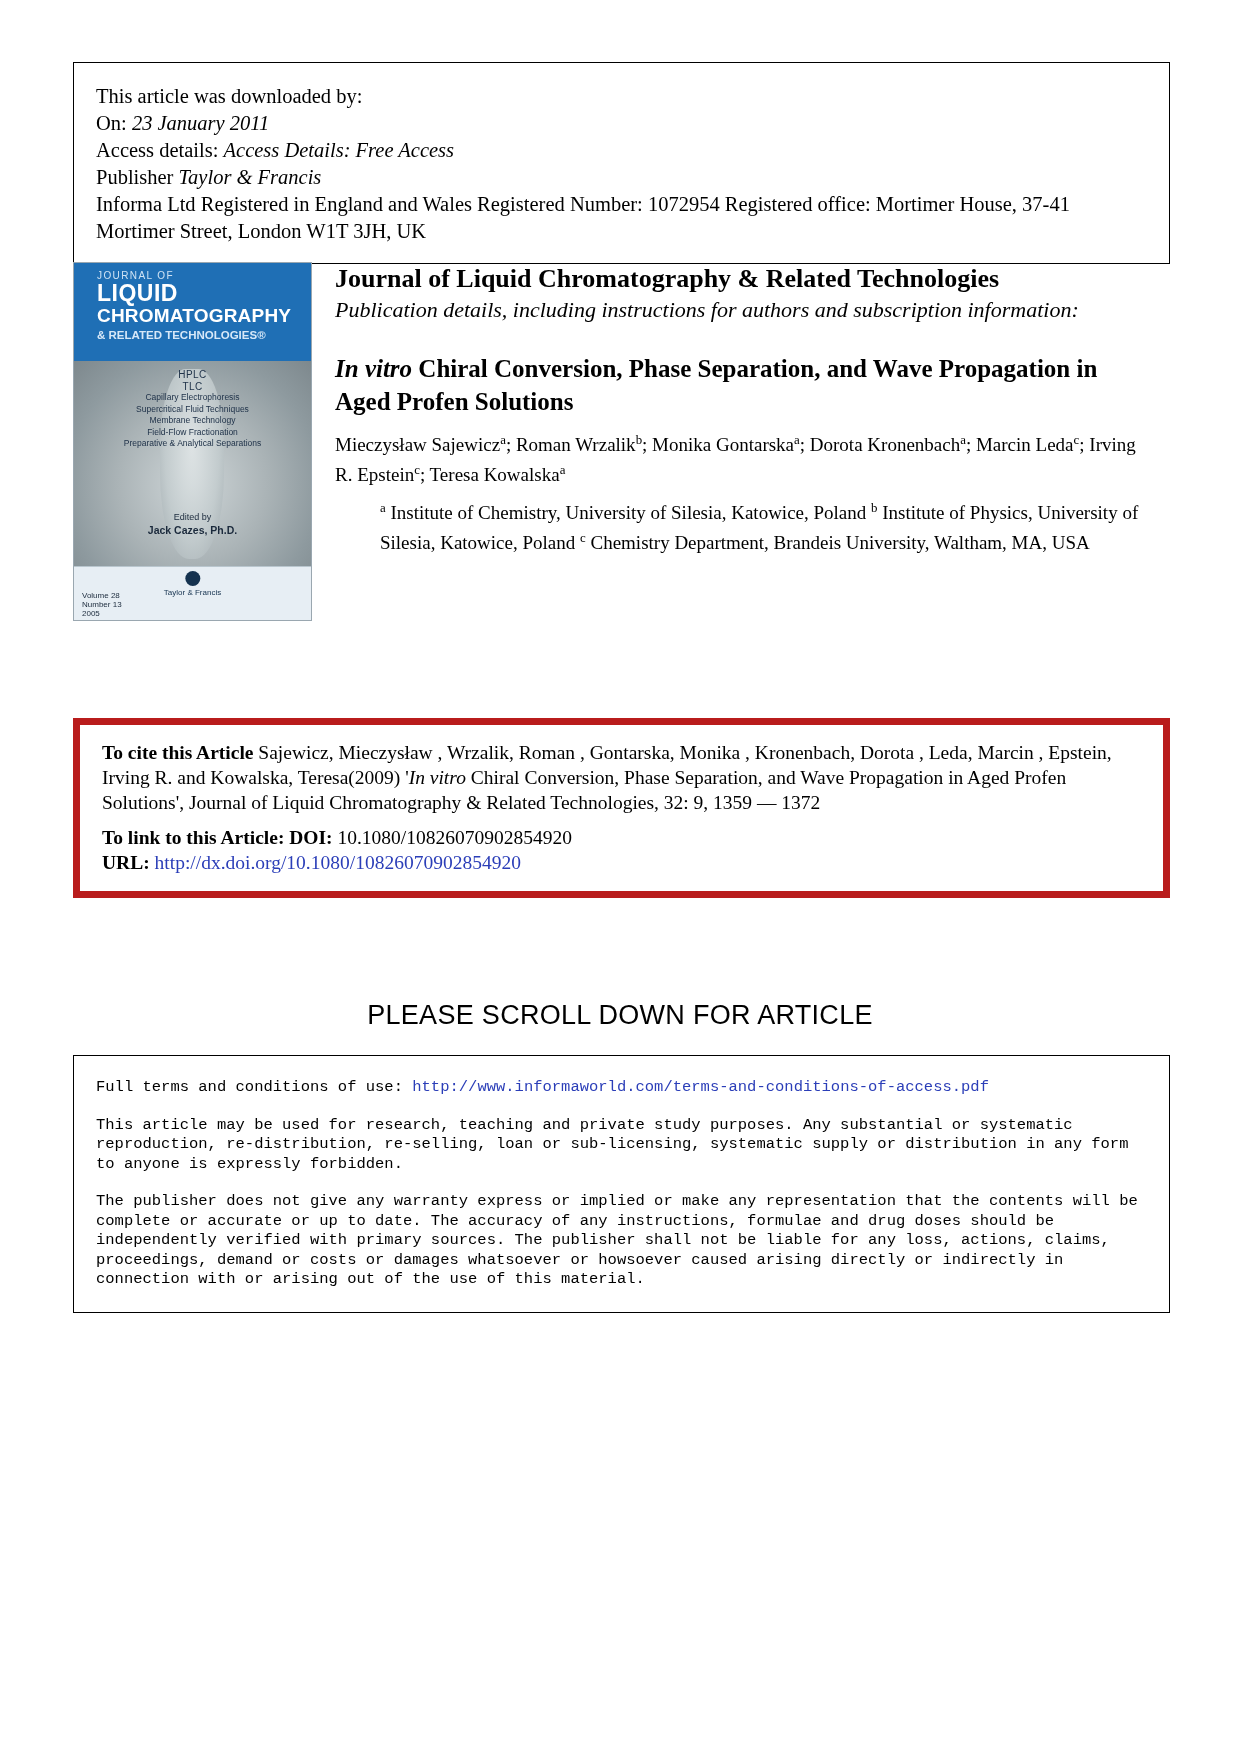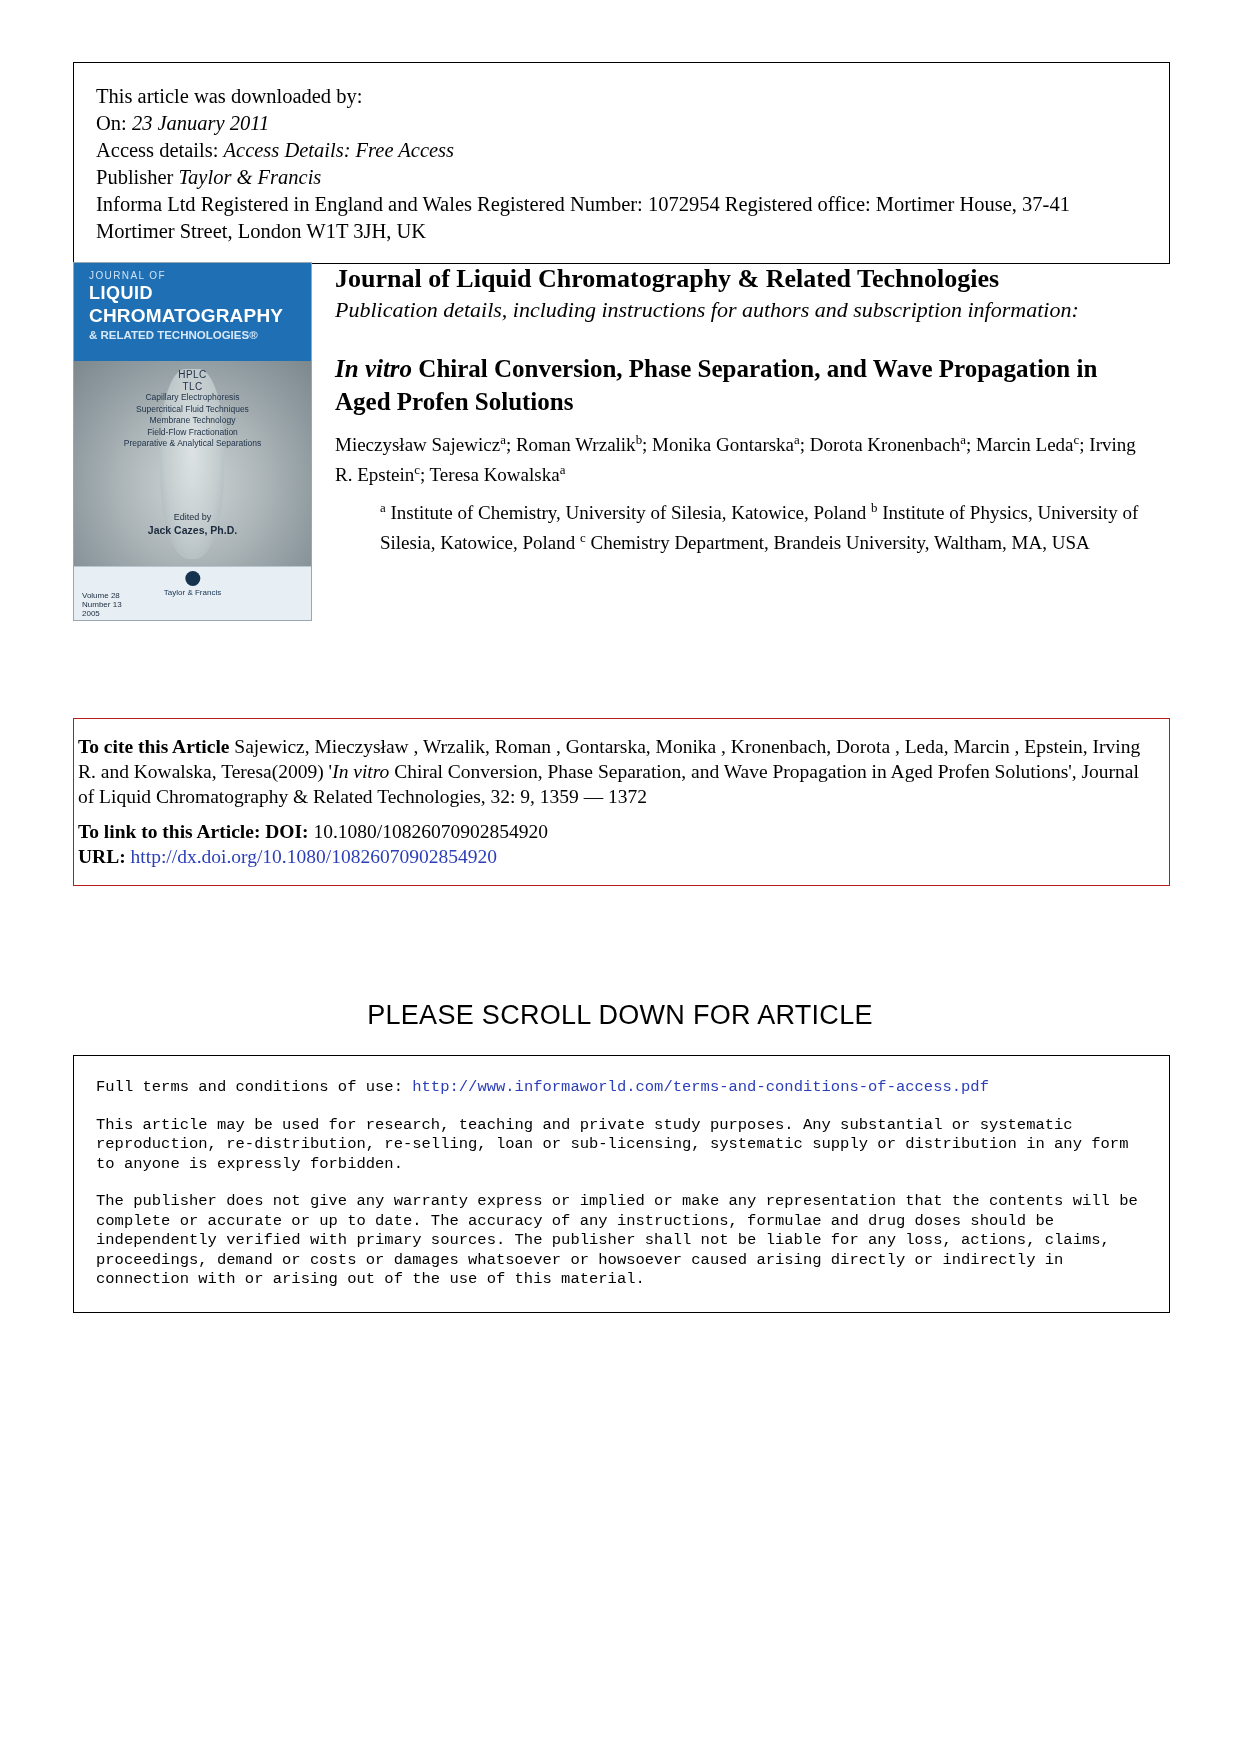--- a/index.html
+++ b/index.html
@@ -57,31 +57,31 @@
     overflow: hidden;
   }
   .cover-top {
     position: absolute;
     left: 0; top: 0;
     width: 237px;
     height: 98px;
     background: #1f6fb5;
     color: #ffffff;
     box-sizing: border-box;
-    padding: 7px 9px 0 15px;
+    padding: 7px 9px 0 23px;
   }
   .cov-jof {
     font-family: "Liberation Sans", sans-serif;
     font-size: 10px;
     letter-spacing: 1.4px;
     color: #cfe3f5;
   }
   .cov-liq {
     font-family: "Liberation Sans", sans-serif;
-    font-size: 18px;
+    font-size: 23px;
     font-weight: bold;
     line-height: 24px;
     letter-spacing: 0.5px;
   }
   .cov-chrom {
     font-family: "Liberation Sans", sans-serif;
     font-size: 19px;
     font-weight: bold;
     line-height: 22px;
     letter-spacing: 0.2px;
@@ -211,22 +211,22 @@
   }
   sup { font-size: 0.68em; vertical-align: super; }
 
   
   .cite-box {
     position: absolute;
     left: 73px;
     top: 718px;
     width: 1097px;
     box-sizing: border-box;
-    border: 1px solid #b91c1c;
-    padding: 15px 22px 16px 4px;
+    border: 7px solid #b91c1c;
+    padding: 15px 22px 16px 22px;
   }
   .cite-line {
     font-size: 19.5px;
     line-height: 25px;
   }
   .cite-line b { font-weight: bold; }
   .cite-gap { margin-top: 10px; }
 
   
   .scroll {

